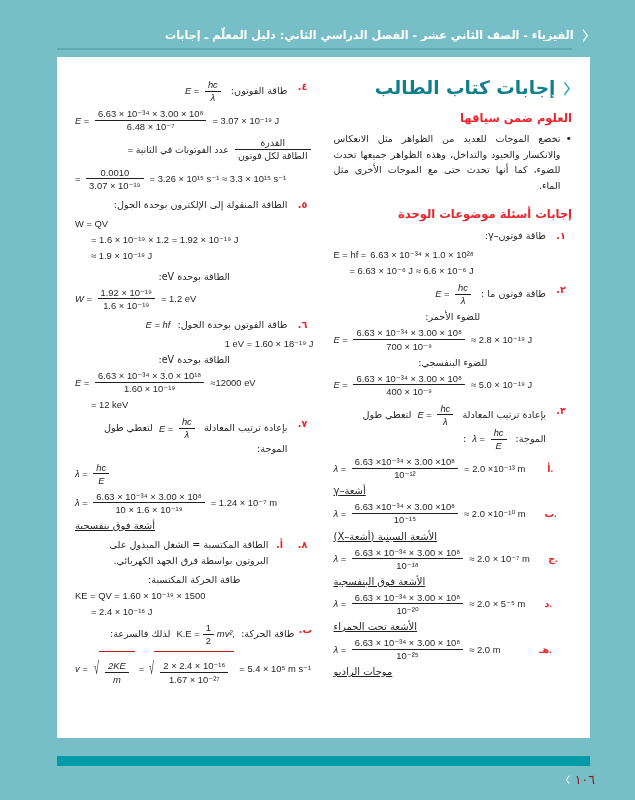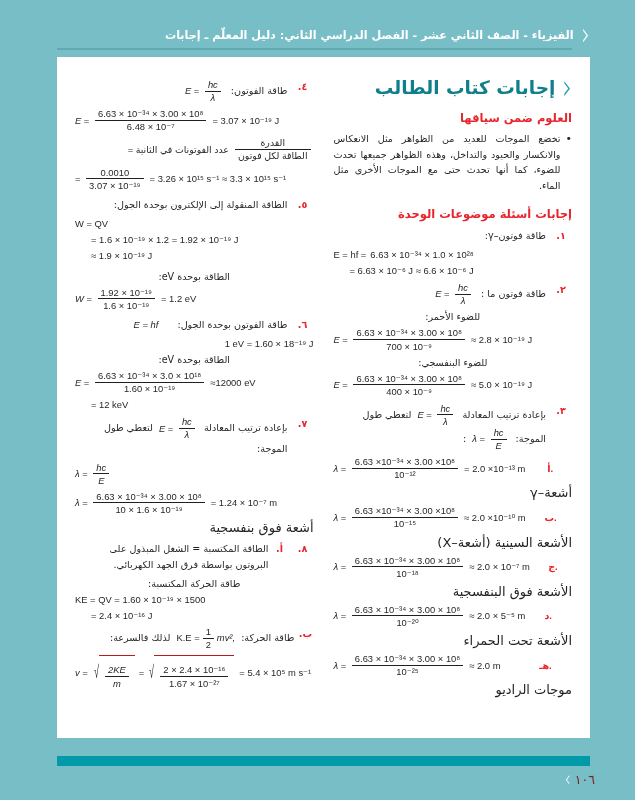--- a/index.html
+++ b/index.html
@@ -231,25 +231,26 @@
     align-items: center;
   }
   .ar-right {
     font-size: 9.6px;
     color: #231f20;
     text-align: center;
     margin: 5px 0;
     direction: rtl;
   }
   .ar-center-left {
-    font-size: 13px;
+    font-size: 10px;
     color: #231f20;
-    text-align: right;
+    text-align: left;
     margin: 5px 0;
     direction: rtl;
+    text-decoration: underline;
   }
 
   
   .footer-bar {
     position: absolute;
     top: 756px;
     left: 57px;
     width: 533px;
     height: 10px;
     background: #009aa8;
@@ -497,21 +498,21 @@
           <span class="den">1.6 × 10⁻¹⁹</span>
         </span>
         <span style="width:3px"></span>
         <span>= 1.2 eV</span>
       </div>
 
       <div class="item">
         <span class="item-num">٦.</span>
         <span class="item-body">
           <span>طاقة الفوتون بوحدة الجول:</span>
-          <span class="math" style="display:inline-flex;margin:0 16px;vertical-align:middle">
+          <span class="math" style="display:inline-flex;margin:0 4px;vertical-align:middle">
             <span class="mi">E = hf</span>
           </span>
         </span>
       </div>
       <div class="math center-r">1 eV = 1.60 × 18⁻¹⁹ J</div>
       <div class="ar-right">الطاقة بوحدة eV:</div>
       <div class="math">
         <span class="mi">E</span>&nbsp;=&nbsp;
         <span class="frac">
           <span class="num">6.63 × 10⁻³⁴ × 3.0 × 10¹⁸</span>

